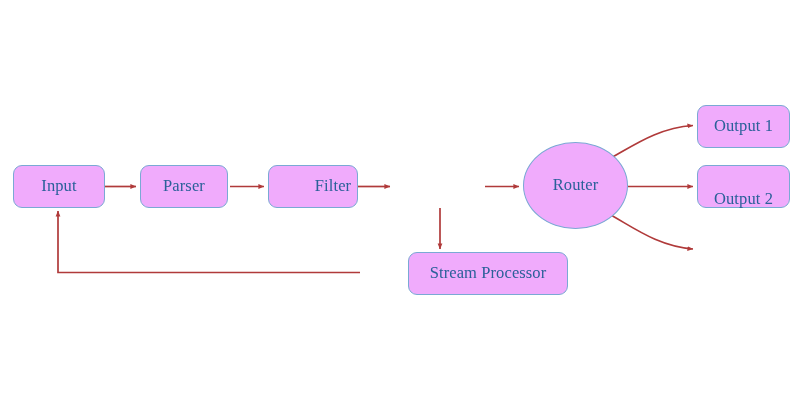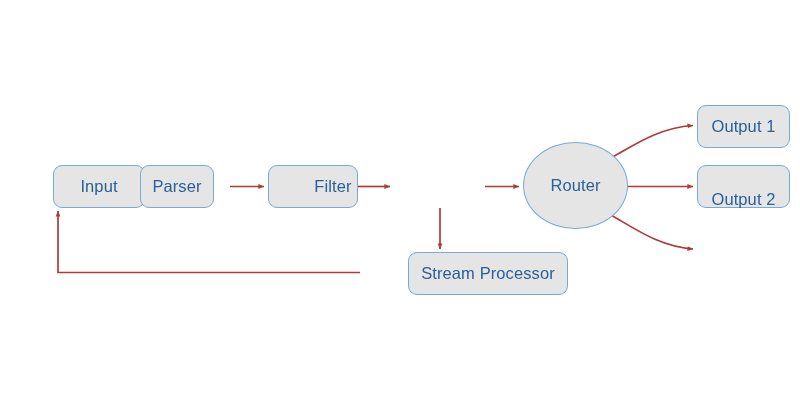--- a/index.html
+++ b/index.html
@@ -24,26 +24,26 @@
     width: 800px;
     height: 400px;
     pointer-events: none;
   }
   .node {
     position: absolute;
     box-sizing: border-box;
     display: flex;
     align-items: center;
     justify-content: center;
-    background: #e5e5e5;
+    background: #f0abfc;
     border: 1.4px solid #7aa9d4;
     border-radius: 9px;
     color: #2a6099;
     font-size: 16.5px;
-    font-family: Liberation Sans, sans-serif;
+    font-family: Liberation Serif, serif;
     letter-spacing: 0.1px;
     white-space: nowrap;
   }
   .node.ellipse {
     border-radius: 50%;
     border-width: 1.5px;
   }
   .node-label {
     color: #2a6099;
     font-size: 16.5px;
@@ -68,25 +68,25 @@
       <path d="M358,186.5 L390,186.5"></path>
       <path d="M485,186.5 L519,186.5"></path>
       <path d="M440,208 L440,249"></path>
       <path d="M360,272.5 L58,272.5 L58,211"></path>
       <path d="M609,159 C633,146 657,128 693,125.5"></path>
       <path d="M628,186.5 L693,186.5"></path>
       <path d="M609,214 C633,227 657,246 693,249"></path>
     </g>
   </svg>
 
-  <div class="node" style="left:13px; top:165px; width:92px; height:43px;margin-left:40px;">
+  <div class="node" style="left:13px; top:165px; width:92px; height:43px;">
     <span class="node-label">Input</span>
   </div>
 
-  <div class="node" style="left:140px; top:165px; width:74px; height:43px;">
+  <div class="node" style="left:140px; top:165px; width:88px; height:43px;">
     <span class="node-label">Parser</span>
   </div>
 
   <div class="node" style="left:268px; top:165px; width:90px; height:43px;padding-left:40px;">
     <span class="node-label">Filter</span>
   </div>
 
 
   <div class="node ellipse" style="left:523px; top:142px; width:105px; height:87px;">
     <span class="node-label">Router</span>

